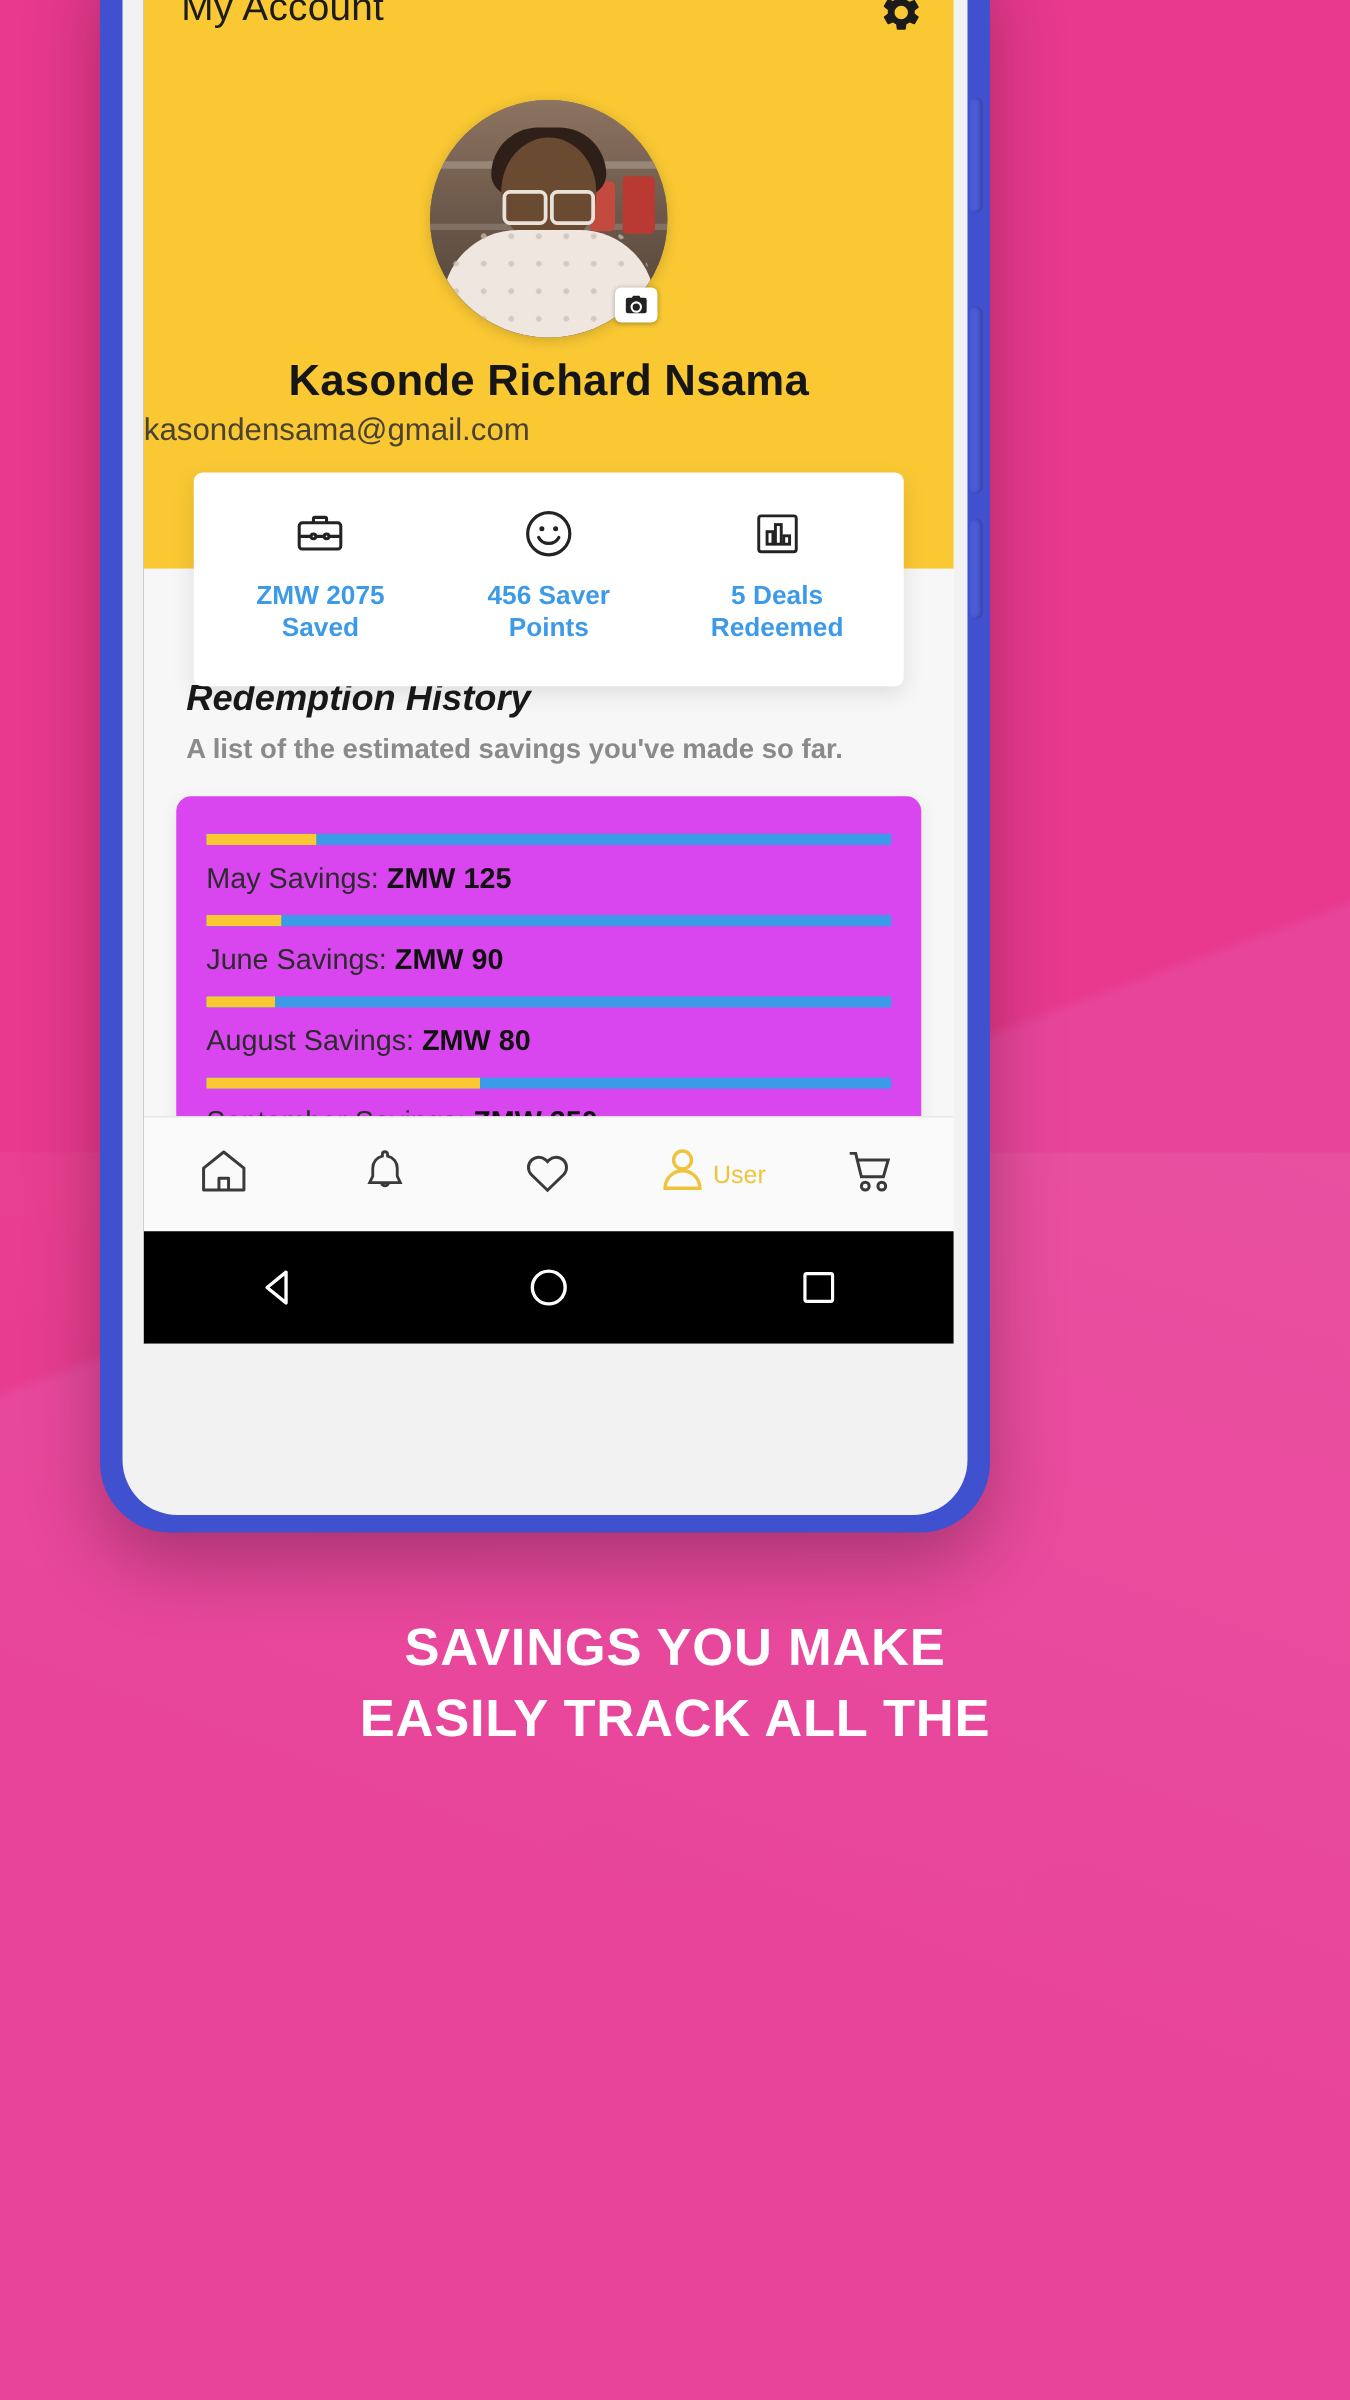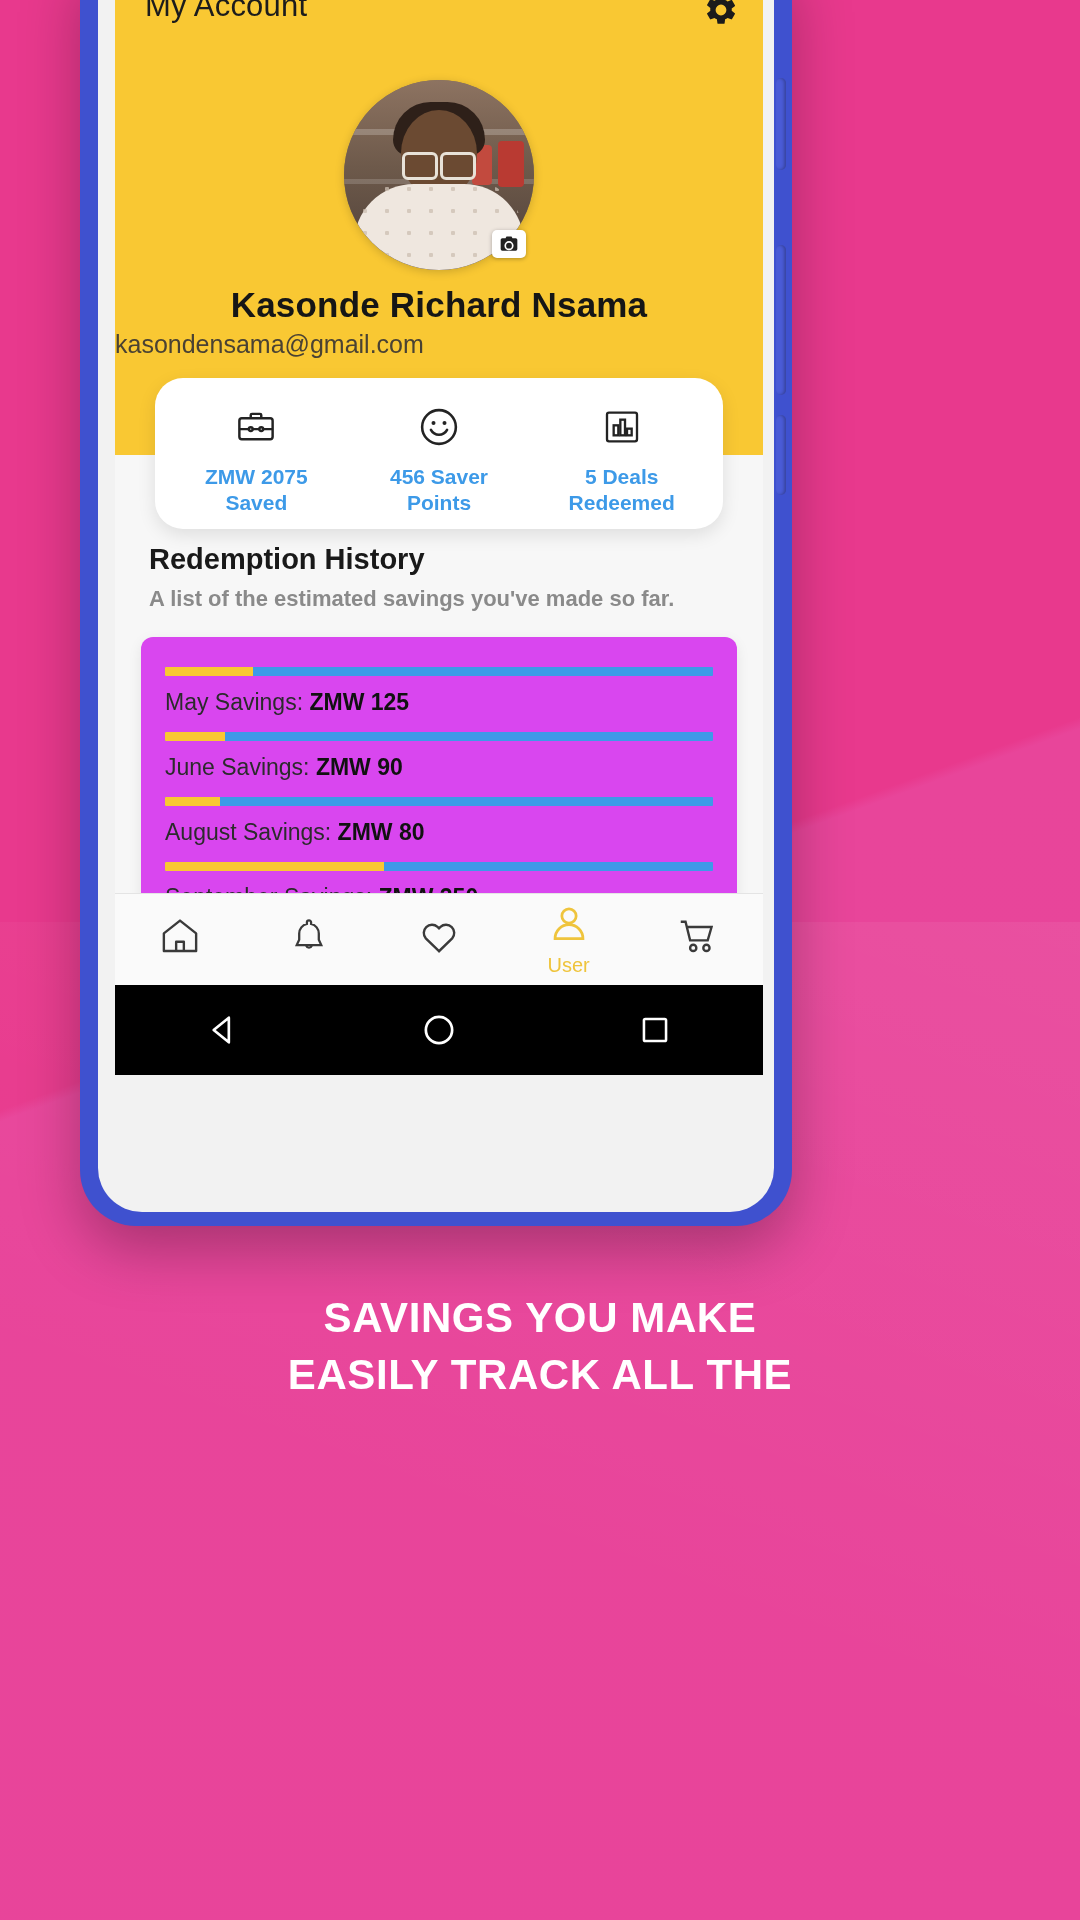--- a/index.html
+++ b/index.html
@@ -119,32 +119,32 @@
     letter-spacing: .2px;
   }
   .user-email {
     position:absolute; left:0; right:0; top: 330px;
     text-align:left; font-size: 25px; color:#4a4233;
   }
 
   
   .stats-card {
     position:absolute; left: 40px; right: 40px; top: 378px;
-    background:#fff; border-radius: 28px;
+    background:#fff; border-radius: 7px;
     box-shadow: 0 6px 18px rgba(0,0,0,.10);
-    padding: 26px 10px 12px;
+    padding: 26px 10px 32px;
     display:flex; z-index: 5;
   }
   .stat { flex:1; text-align:center; cursor:pointer; }
   .stat-icon { height:46px; display:flex; align-items:center; justify-content:center; margin-bottom:14px; }
   .stat-label { font-size: 21px; font-weight: 700; color:#3d9ae8; line-height: 1.25; }
 
   
   .body-area { position:relative; background:#f7f7f7; height: 620px; }
-  .sec-title { position:absolute; left: 34px; top: 88px; font-size: 29px; font-weight:700; color:#191919; }
+  .sec-title { position:absolute; left: 34px; top: 88px; font-size: 29px; font-weight:700; color:#191919;font-style:italic; }
   .sec-sub { position:absolute; left: 34px; top: 131px; font-size: 22px; color:#8a8a8a;font-weight:bold; }
 
   .history-card {
     position:absolute; left: 26px; right: 26px; top: 182px;
     background:#d946ef; border-radius: 12px;
     box-shadow: 0 4px 14px rgba(0,0,0,.08);
     padding: 30px 24px 26px;
     height: 330px;
   }
   .hrow { margin-bottom: 16px; }
@@ -156,21 +156,21 @@
   .hlabel { font-size: 23px; color:#2b2b2b; margin-top: 13px; }
   .hlabel b { font-weight: 700; color:#111; }
   .share-icon { position:absolute; left:50%; bottom: 10px; transform:translateX(-50%); cursor:pointer; }
 
   
   .bottom-nav {
     position:absolute; left:0; right:0; bottom: 90px; height: 92px;
     background:#fafafa; border-top:1px solid #e4e4e4;
     display:flex; align-items:center; z-index: 9;
   }
-  .nav-item { flex:1; display:flex; flex-direction:column; align-items:center; justify-content:center; cursor:pointer; gap:2px; }
+  .nav-item { flex:1; display:flex; align-items:center; justify-content:center; cursor:pointer; gap:2px; }
   .nav-label { font-size: 20px; color:#efc43c; margin-top: 1px; }
 
   
   .sysbar {
     position:absolute; left:0; right:0; bottom:0; height: 90px;
     background:#000; display:flex; align-items:center; z-index:10;
   }
   .sys-btn { flex:1; display:flex; align-items:center; justify-content:center; cursor:pointer; }
 
   

